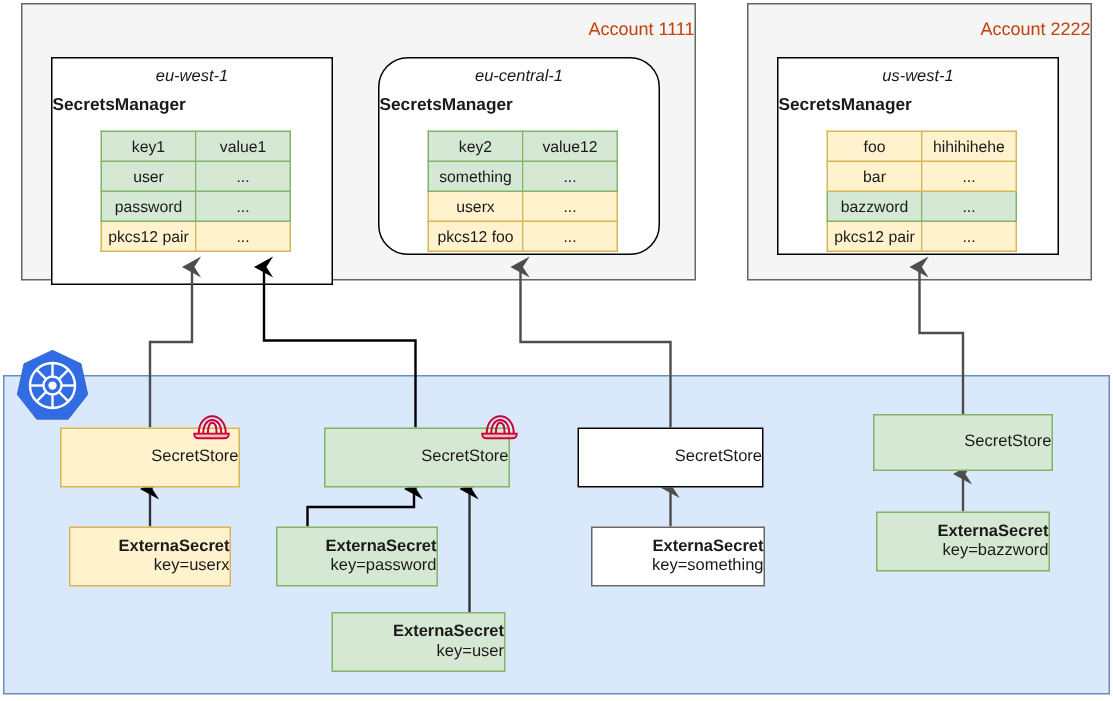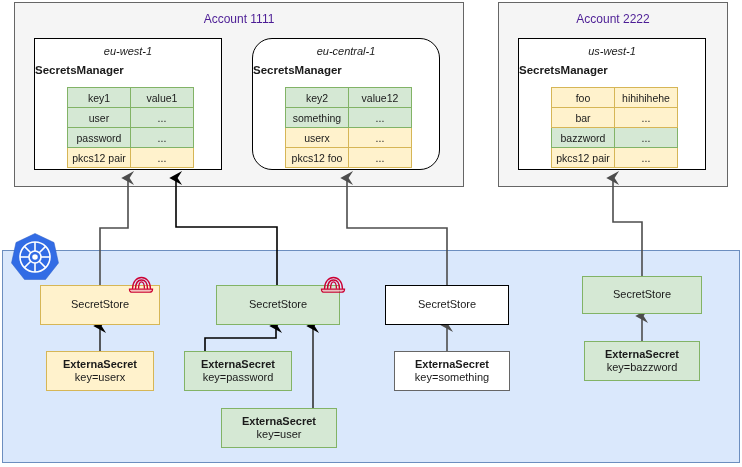--- a/index.html
+++ b/index.html
@@ -22,23 +22,23 @@
 
   
   .account-box {
     background: #f5f5f5;
     border: 1px solid #666666;
   }
   .account-title {
     position: absolute;
     left: 0; right: 0;
     top: 9px;
-    text-align: center;
+    text-align: right;
     font-size: 12px;
-    color: #4c1d95;
+    color: #c2410c;
   }
 
   
   .region-box {
     background: #ffffff;
     border: 1px solid #000000;
   }
   .region-title {
     position: absolute;
     left: 0; right: 0;
@@ -87,21 +87,21 @@
     border: 1px solid #6c8ebf;
   }
   .k8s-logo { position: absolute; }
 
   
   .node {
     border: 1px solid #000000;
     background: #ffffff;
     display: flex;
     flex-direction: column;
-    align-items: center;
+    align-items: flex-end;
     justify-content: center;
     font-size: 11px;
     color: #1a1a1a;
     line-height: 1.22;
     text-align: center;
   }
   .node.yellow { background: #fff2cc; border-color: #d6b656; }
   .node.green  { background: #d5e8d4; border-color: #82b366; }
   .node.white  { background: #ffffff; border-color: #000000; }
   .node.gray   { background: #ffffff; border-color: #666666; }
@@ -121,21 +121,21 @@
 <body>
 
 <div id="canvas">
 
   <div class="abs k8s-region" style="left:2px; top:250px; width:738px; height:213px;"></div>
 
   <div class="abs account-box" style="left:14px; top:2px; width:450px; height:185px;">
     <div class="account-title">Account 1111</div>
   </div>
 
-  <div class="abs region-box" style="left:34px; top:38px; width:188px; height:132px;">
+  <div class="abs region-box" style="left:34px; top:38px; width:188px; height:152px;">
     <div class="region-title">eu-west-1</div>
     <div class="sm-title">SecretsManager</div>
     <table class="sm-table" style="left:32px; top:48px; width:124px;">
       <tbody>
         <tr>
           <td class="green" style="width:62px;">key1</td>
           <td class="green" style="width:62px;">value1</td>
         </tr>
         <tr>
           <td class="green">user</td>

